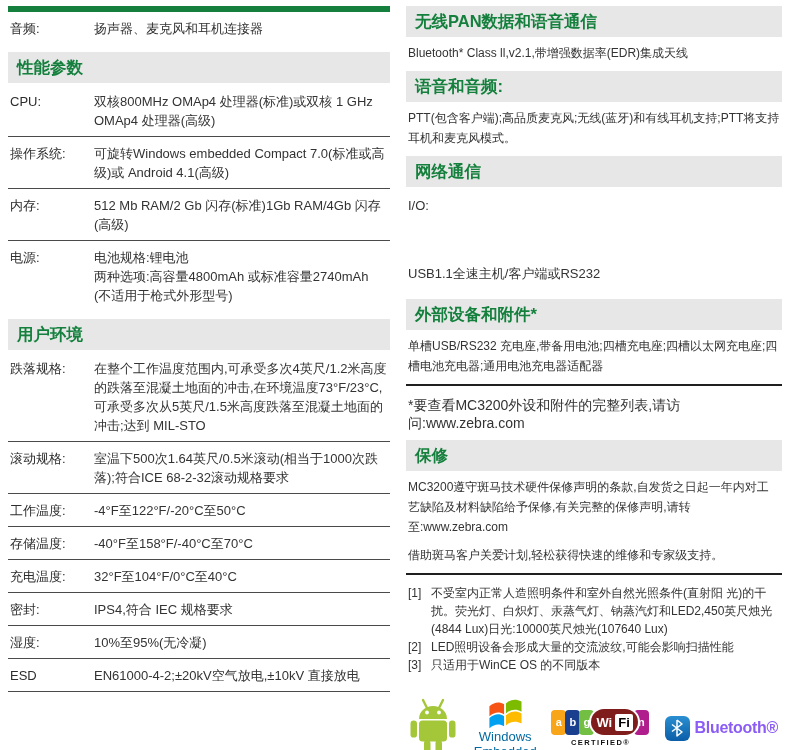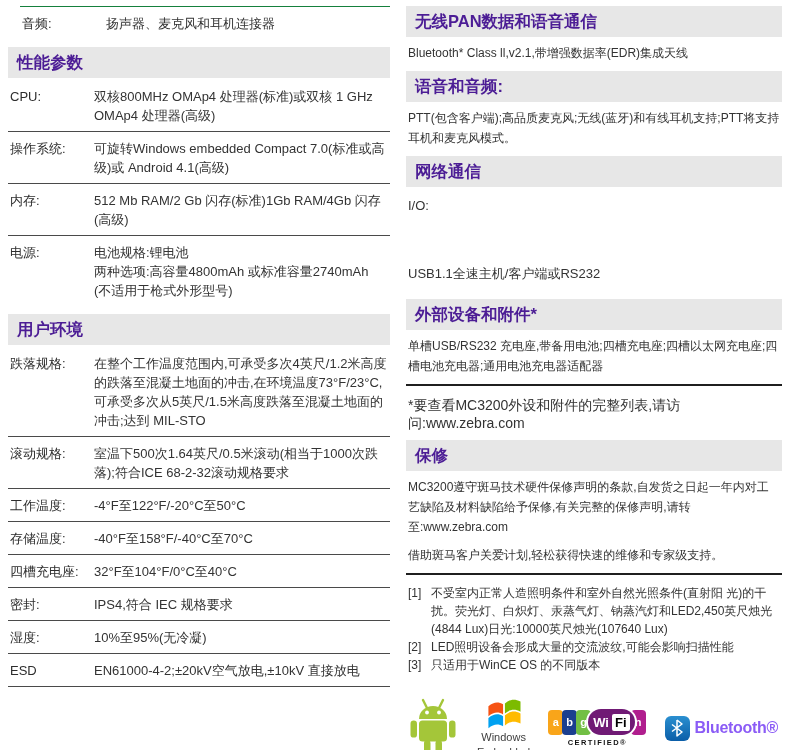--- a/index.html
+++ b/index.html
@@ -7,26 +7,26 @@
     width:790px; height:750px; overflow:hidden;
     font-family:"Liberation Sans","DejaVu Sans",sans-serif;
     color:#333333;
   }
   .page { box-sizing:border-box; width:790px; height:750px; padding:6px 8px 0 8px; display:flex; gap:16px; }
   .col { box-sizing:border-box; }
   .col-left  { width:382px; flex:0 0 382px; }
   .col-right { width:368px; flex:1; }
 
   .section-bar {
-    background:#e7e7e7; color:#4c1d95; font-weight:bold;
+    background:#e7e7e7; color:#15803d; font-weight:bold;
     font-size:16.5px; line-height:19px; padding:6px 9px; margin:8px 0 2px;
   }
   .mt0 { margin-top:0; }
 
-  .top-rule { border-top:1px solid #15803d;margin-left:12px; }
+  .top-rule { border-top:6px solid #15803d; }
   .bottom-rule { border-bottom:1px solid #4a4a4a; }
 
   .spec-row { display:flex; padding:6.5px 2px 6.5px 2px; font-size:13px; line-height:19px; }
   .divided .spec-row + .spec-row { border-top:1px solid #4a4a4a; }
   .spec-label { flex:0 0 84px; width:84px; color:#2d2d2d; }
   .spec-value { flex:1; white-space:pre-line; color:#333; }
 
   .para { font-size:12px; line-height:20px; color:#333; margin:6px 2px 8px 2px; }
   .io-row { display:flex; font-size:13px; line-height:19px; padding:7px 2px 8px 2px;flex-direction:column; }
   .io-label { flex:0 0 68px; }
@@ -39,36 +39,36 @@
   .fn-marker { flex:0 0 23px; }
   .fn-text { flex:1; }
 
   .logos { display:flex; align-items:center; justify-content:space-between; margin-top:12px; padding:0 4px 0 2px; height:84px; }
 
   
   .android-logo { width:50px; height:62px; }
 
   
   .we-logo { display:flex; flex-direction:column; align-items:center; }
-  .we-text { font-size:11px; line-height:14.5px; color:#404040; text-align:left; }
+  .we-text { font-size:13px; line-height:14.5px; color:#0369a1; text-align:left; }
 
   
   .wifi-logo { display:flex; flex-direction:column; align-items:center; }
   .wifi-chips { display:flex; align-items:center; }
   .wifi-chip {
     width:15px; height:25px; border-radius:4px; color:#ffffff;
     font-weight:bold; font-size:11px; display:flex; align-items:center; justify-content:center;
     margin:0 0 0 -1px;
   }
   .chip-a { background:#f9a51a; }
   .chip-b { background:#1b3f8f; }
   .chip-g { background:#72bf44; }
   .chip-n { background:#b01e8e; }
   .wifi-oval {
-    background:#701a75; border-radius:14px; padding:2px 5px; display:flex; align-items:center; gap:3px;
+    background:#7f1d1d; border-radius:14px; padding:2px 5px; display:flex; align-items:center; gap:3px;
     box-shadow:0 0 0 2px #ffffff; z-index:2; margin:0 -3px; height:22px;
   }
   .wifi-wi { color:#fff; font-weight:bold; font-size:13px; }
   .wifi-fi { background:#fff; color:#000; font-weight:bold; font-size:13px; border-radius:2px; padding:0 3px; line-height:17px; }
   .wifi-cert { font-size:7.5px; font-weight:bold; letter-spacing:1.4px; color:#111; margin-top:3px; }
 
   
   .bt-logo { display:flex; align-items:center; gap:5px; }
   .bt-badge {
     width:25px; height:25px; border-radius:6px;
@@ -125,21 +125,21 @@
       </div>
       <div class="spec-row">
         <div class="spec-label">工作温度:</div>
         <div class="spec-value">-4°F至122°F/-20°C至50°C</div>
       </div>
       <div class="spec-row">
         <div class="spec-label">存储温度:</div>
         <div class="spec-value">-40°F至158°F/-40°C至70°C</div>
       </div>
       <div class="spec-row">
-        <div class="spec-label">四槽充电座:</div>
+        <div class="spec-label">充电温度:</div>
         <div class="spec-value">32°F至104°F/0°C至40°C</div>
       </div>
       <div class="spec-row">
         <div class="spec-label">密封:</div>
         <div class="spec-value">IPS4,符合 IEC 规格要求</div>
       </div>
       <div class="spec-row">
         <div class="spec-label">湿度:</div>
         <div class="spec-value">10%至95%(无冷凝)</div>
       </div>

